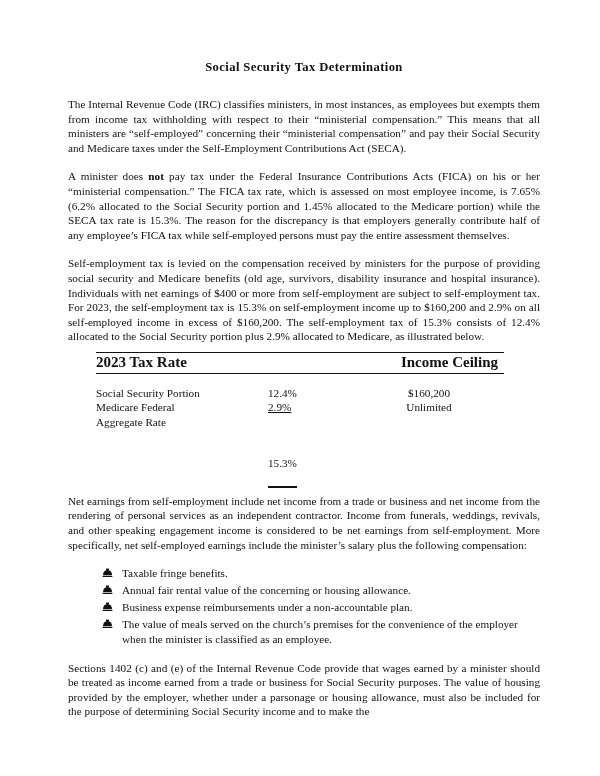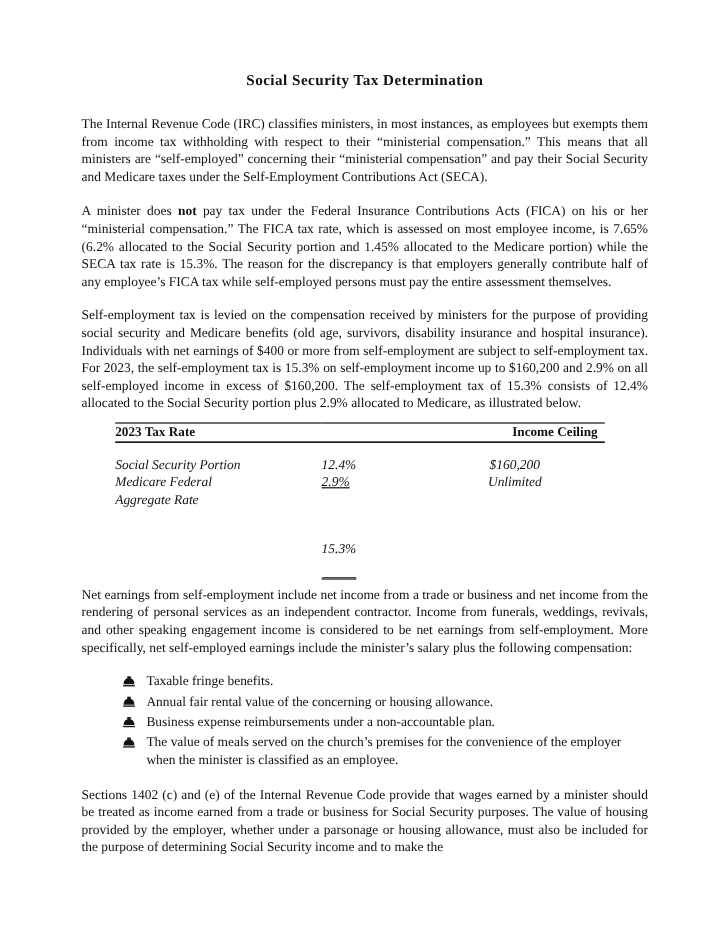--- a/index.html
+++ b/index.html
@@ -40,40 +40,39 @@
     margin-bottom: 0;
   }
   .tax-table {
     width: 408px;
     margin: 8px 0 6px 28px;
     border-collapse: collapse;
     font-size: 11.2px;
   }
   .tax-table thead th {
     font-weight: bold;
-    font-size: 11px;
+    font-size: 15px;
     padding: 1px 0 2px 0;
     border-top: 1.6px solid #111;
     border-bottom: 1.1px solid #111;
   }
   .tax-table th.col-rate {
     text-align: left;
   }
   .tax-table th.col-ceiling {
     text-align: right;
     padding-right: 6px;
   }
   .tax-table tbody tr:first-child td {
     padding-top: 12px;
   }
   .tax-table td {
     padding: 0;
     line-height: 14.4px;
     vertical-align: top;
-    font-style: italic;
   }
   .tax-table td.c-label {
     width: 172px;
     text-align: left;
   }
   .tax-table td.c-rate {
     width: 112px;
     text-align: left;
   }
   .tax-table td.c-ceiling {

